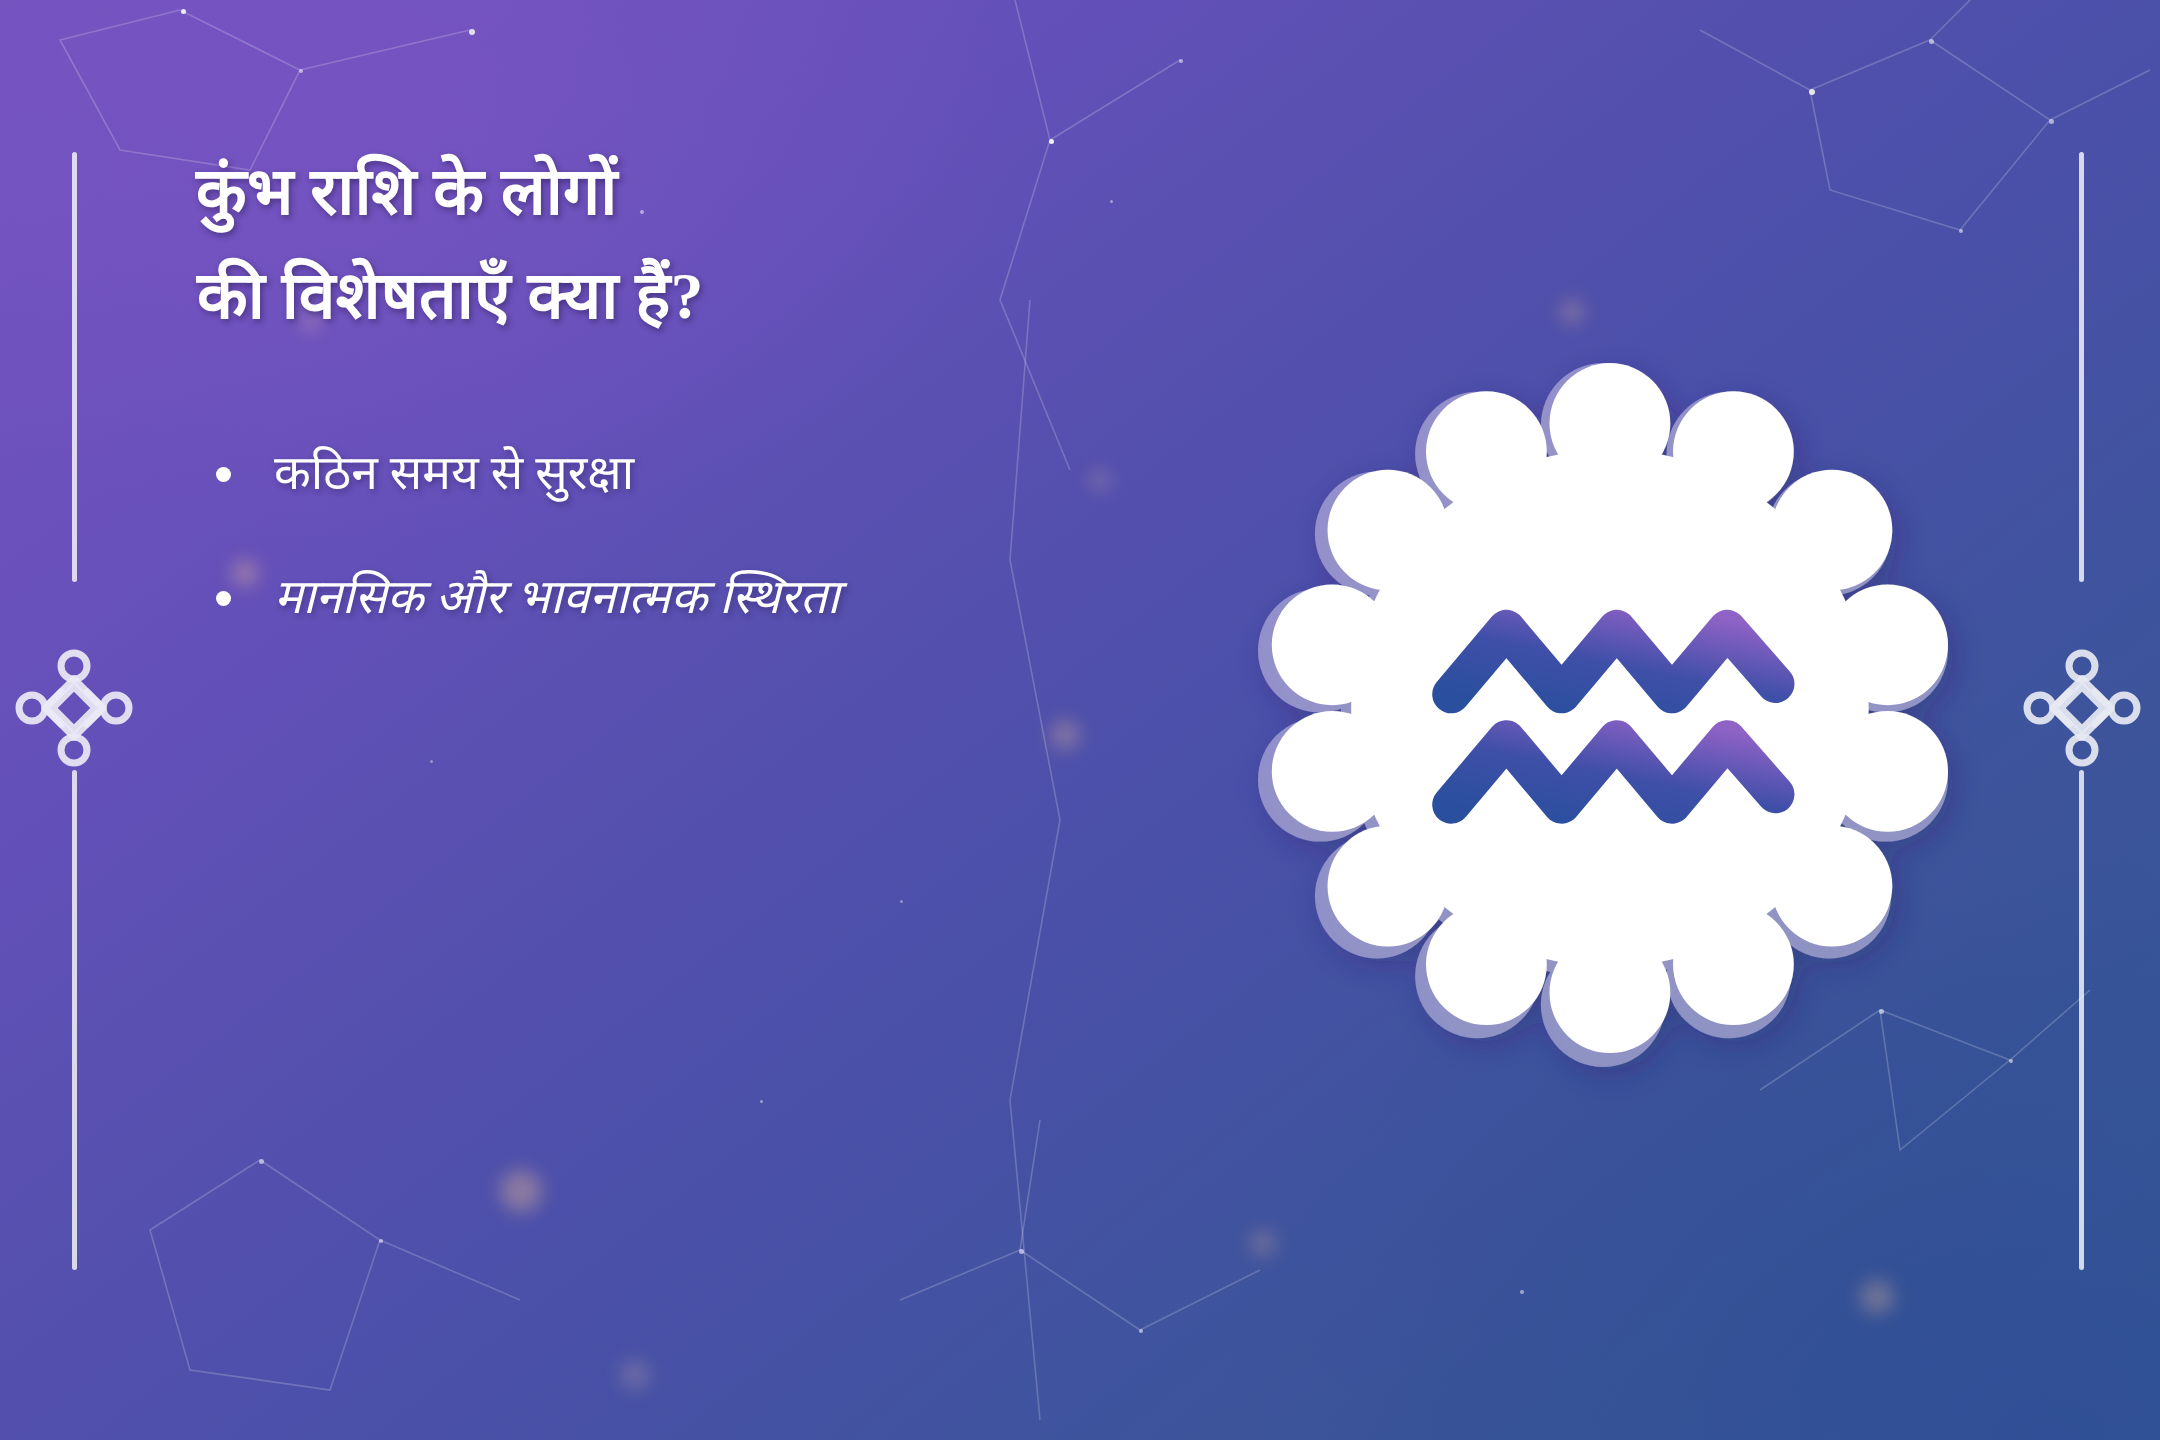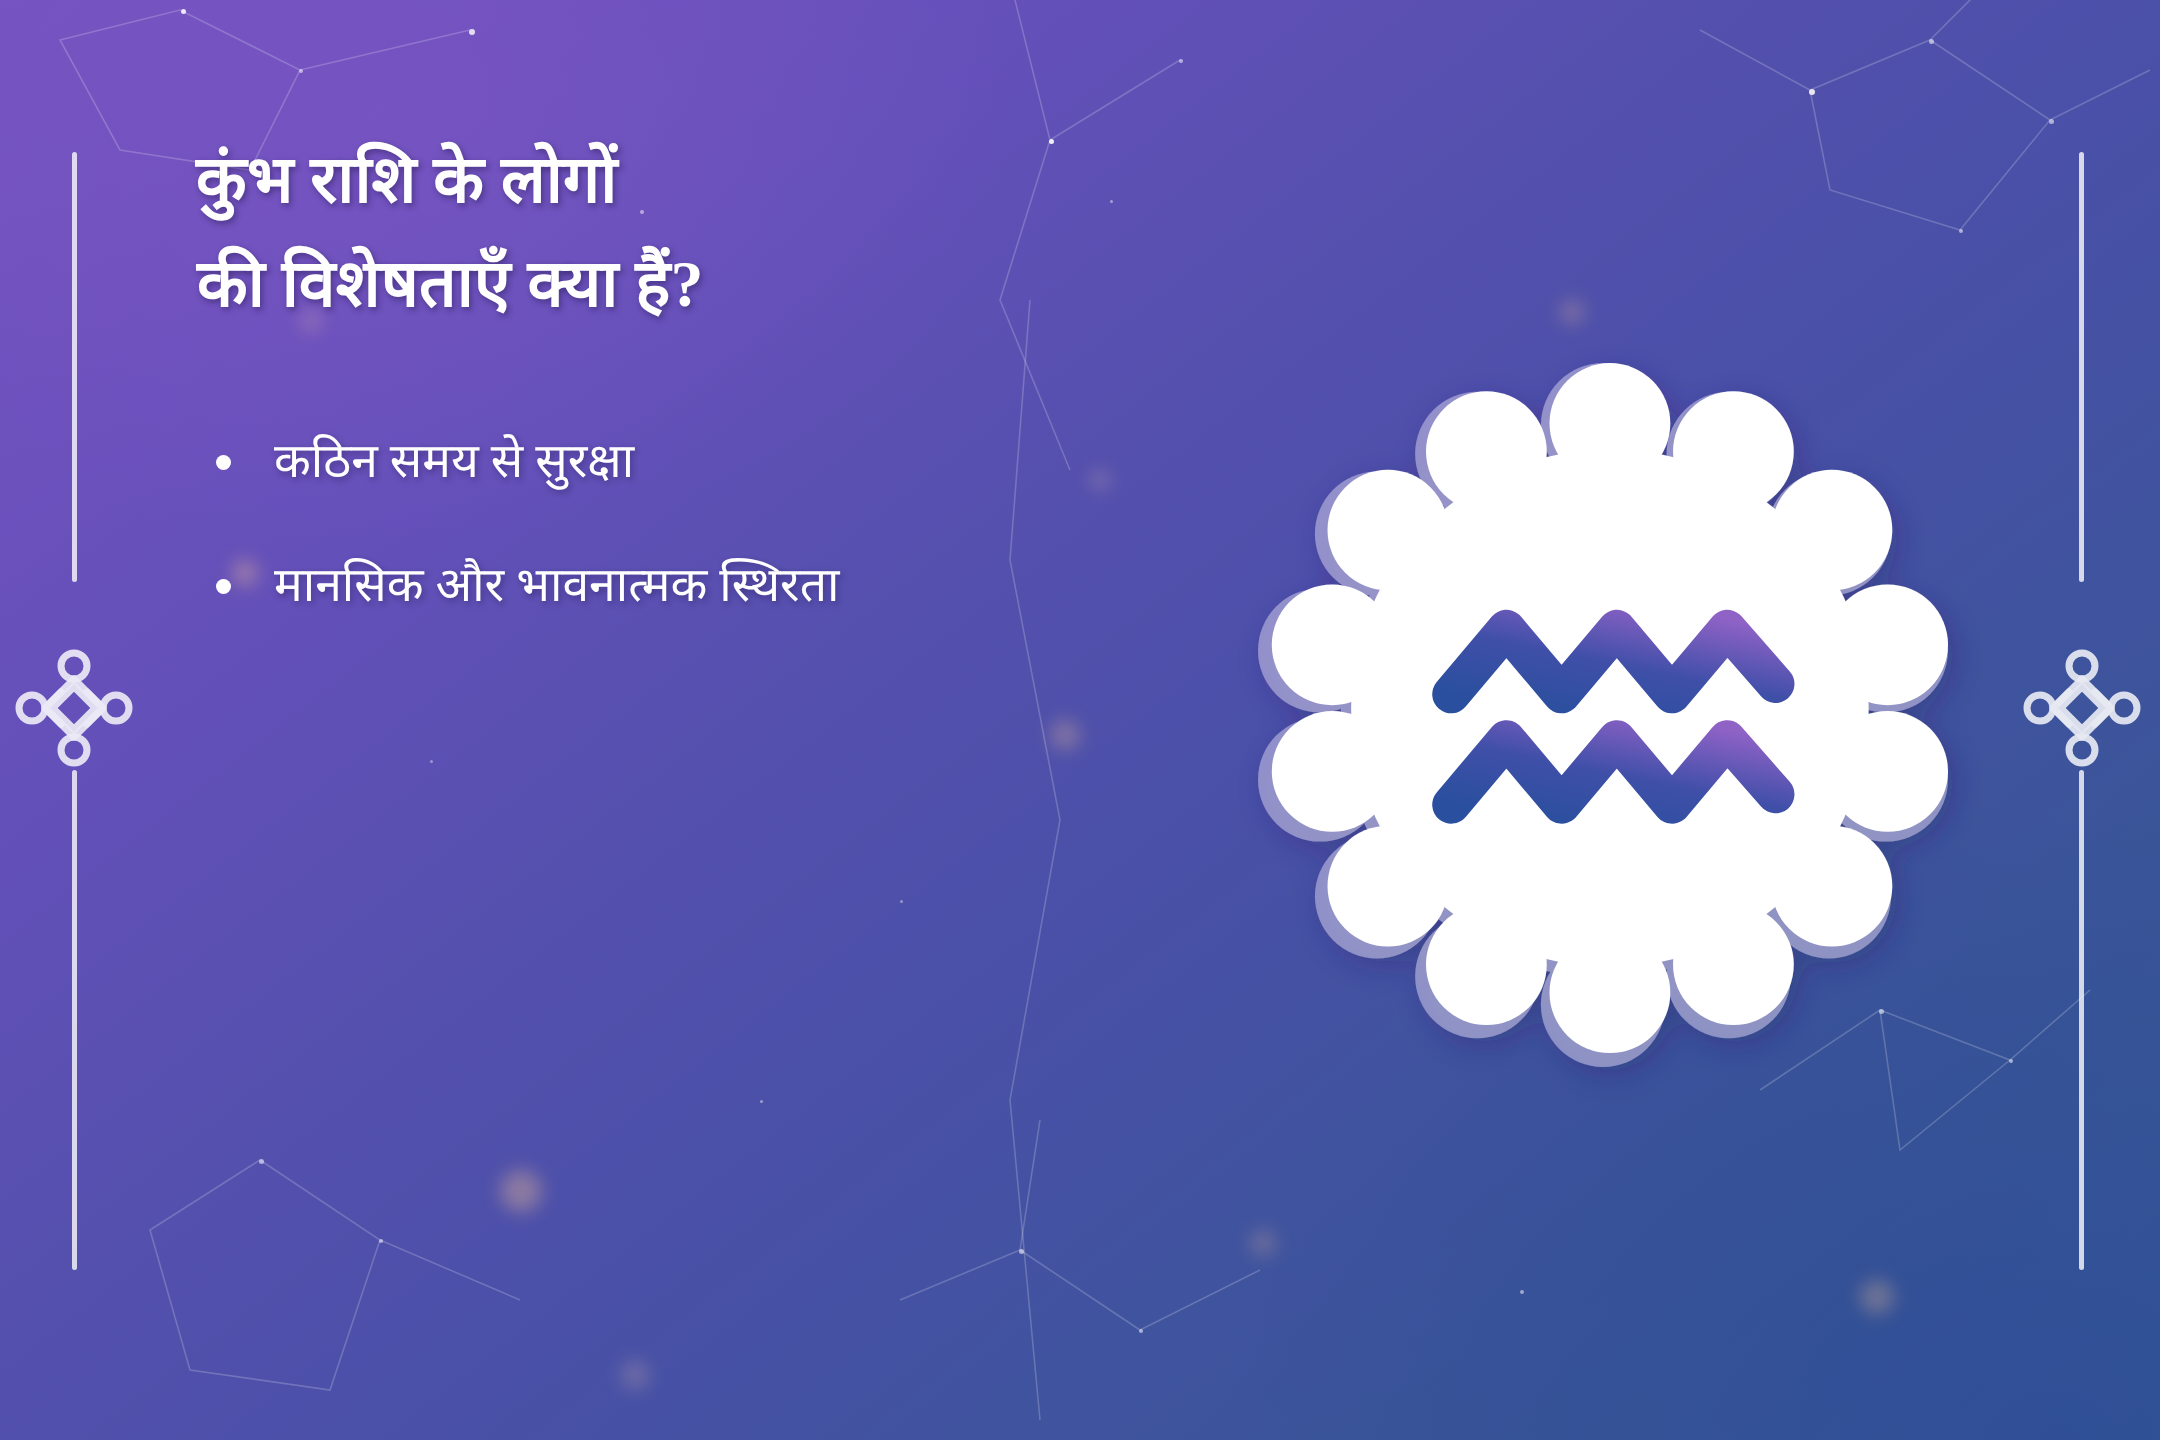--- a/index.html
+++ b/index.html
@@ -64,21 +64,21 @@
     width:120px; height:120px;
     opacity:.88;
   }
   .ornament.left  { left:14px; top:648px; }
   .ornament.right { right:18px; top:648px; }
 
   
   .textcol{
     position:absolute;
     left:196px;
-    top:128px;
+    top:140px;
     width:900px;
   }
 
   .headline{
     color:#ffffff;
     font-size:66px;
     font-weight:bold;
     line-height:1.58;
     letter-spacing:.2px;
     text-shadow:2px 3px 6px rgba(30,20,70,.45);
@@ -95,21 +95,21 @@
     position:relative;
     color:#ffffff;
     font-size:48px;
     line-height:1.34;
     padding-left:78px;
     margin-bottom:60px;
     max-width:810px;
     text-shadow:2px 3px 6px rgba(30,20,70,.40);
     font-family:"Liberation Serif", serif;
   }
-  .bullets li:last-child{ margin-bottom:18px; }
+  .bullets li:last-child{ margin-bottom:18px;font-style:italic; }
   .bullets li .dot{
     position:absolute;
     left:20px; top:26px;
     width:15px; height:15px;
     background:#fff;
     border-radius:50%;
   }
 
   
   .badge-wrap{

